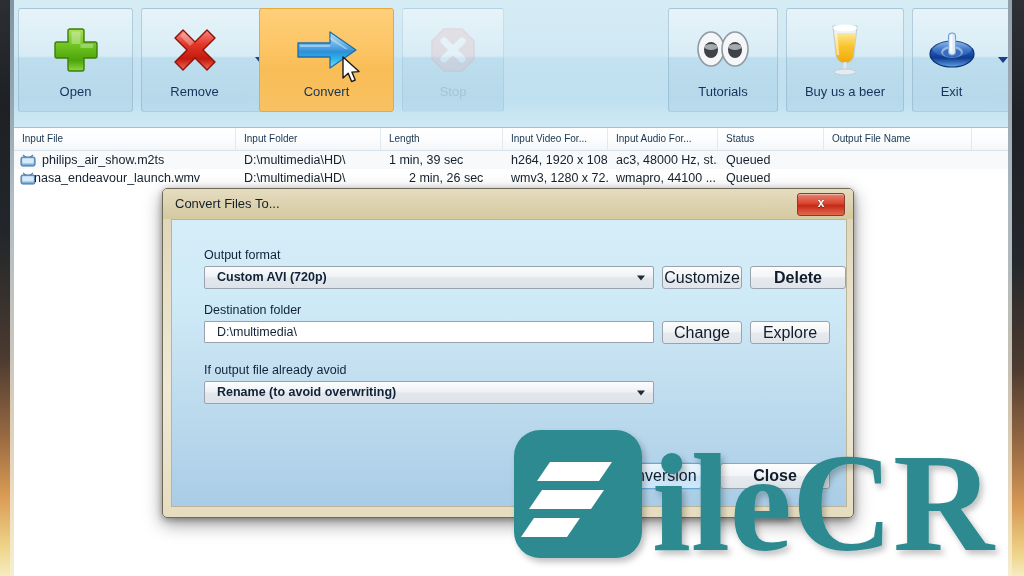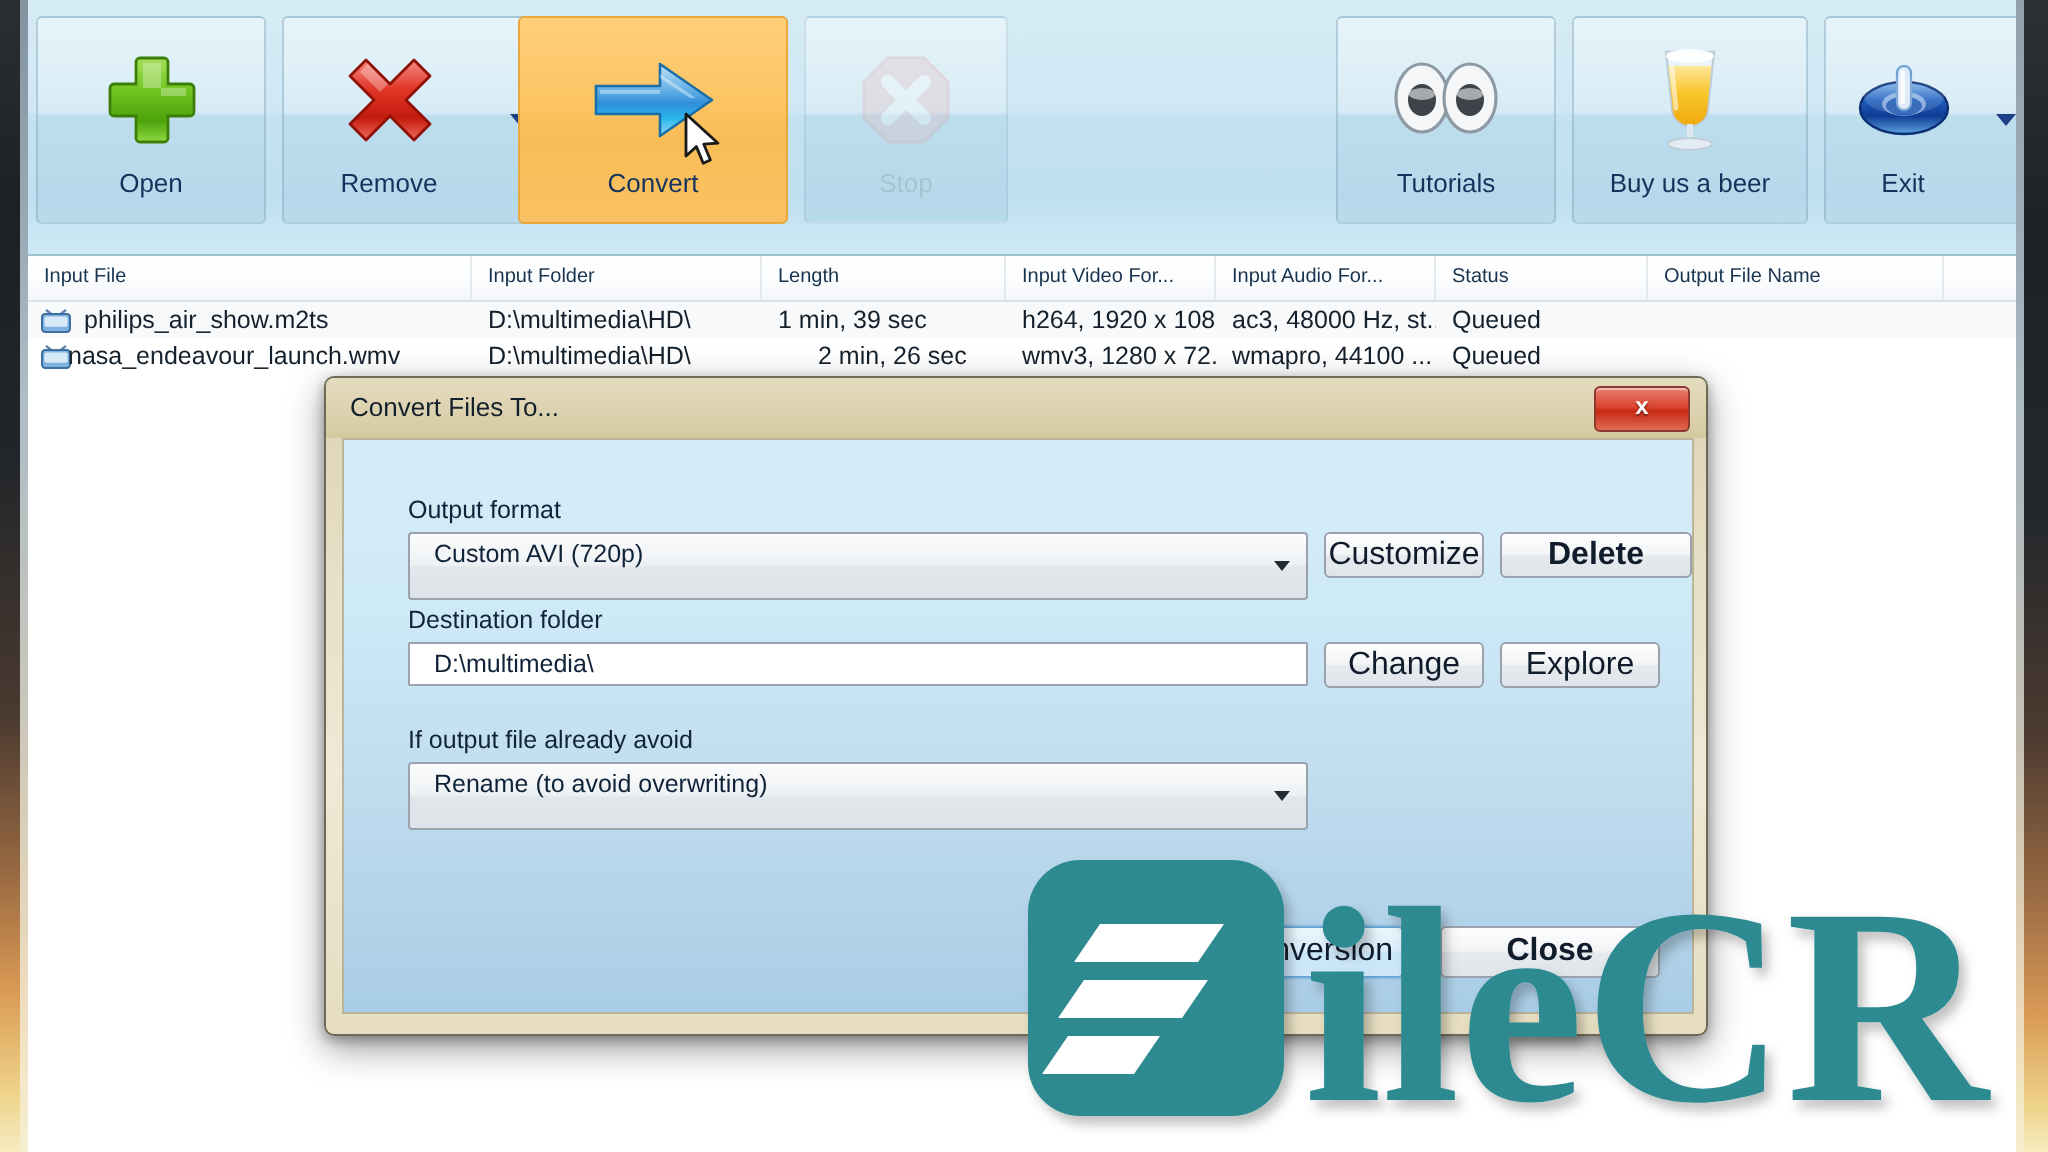--- a/index.html
+++ b/index.html
@@ -217,26 +217,27 @@
     box-sizing: border-box;
   }
 
   .field-label {
     position: absolute;
     font-size: 12.5px;
     color: #10233a;
   }
   .combo {
     position: absolute;
-    height: 34px;
+    height: 23px;
     border: 1px solid #9aa3ad;
     border-radius: 2px;
     background: linear-gradient(to bottom, #fbfcfd 0%, #eef1f4 48%, #e2e7ec 52%, #dee3e9 100%);
     box-sizing: border-box;
     cursor: pointer;
+    font-weight: bold;
   }
   .combo-text {
     position: absolute; left: 12px; top: 0; right: 26px;
     line-height: 20px;
     font-size: 12.5px;
     color: #0f2237;
     white-space: nowrap; overflow: hidden;
   }
   .combo-arrow {
     position: absolute; right: 8px; top: 50%;

